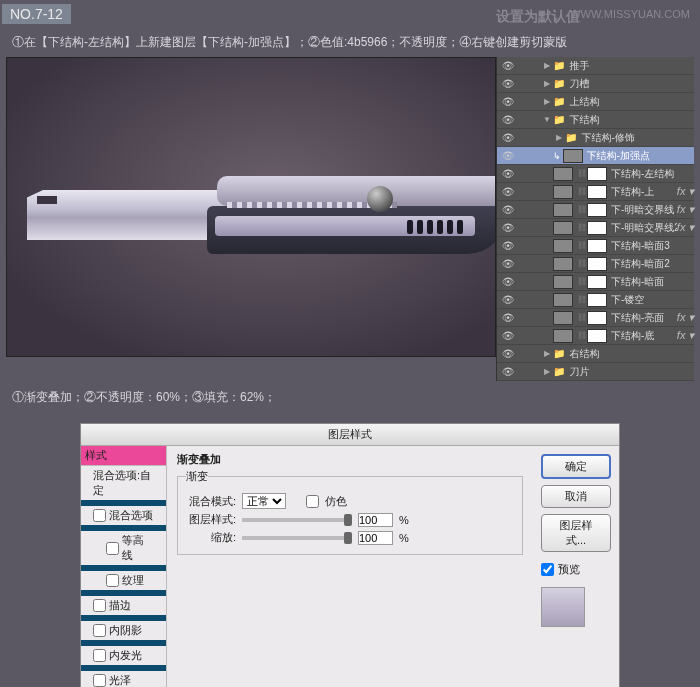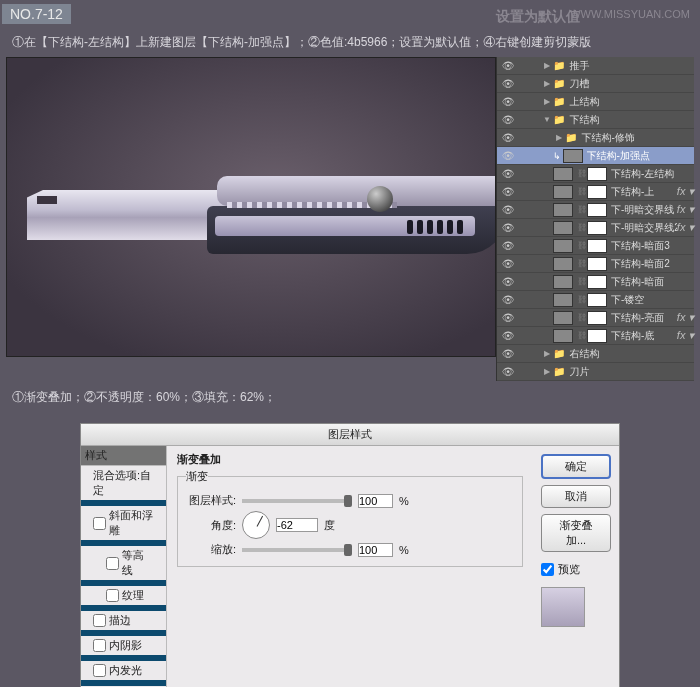--- a/index.html
+++ b/index.html
@@ -33,21 +33,21 @@
 .link { width: 10px; font-size: 8px; color: #888; text-align: center; }
 .layer-label { flex: 1; white-space: nowrap; overflow: hidden; }
 .fx { font-size: 11px; font-style: italic; color: #bbb; }
 .indent1 { padding-left: 8px; }
 .indent2 { padding-left: 20px; }
 
 .dialog { background: #eceaec; border: 1px solid #888; width: 540px; margin: 11px auto 0; font-size: 11px; color: #222; }
 .dialog-title { background: linear-gradient(#f4f4f4,#d8d8d8); text-align: center; padding: 3px; border-bottom: 1px solid #aaa; }
 .dialog-body { display: flex; }
 .styles-col { width: 86px; border-right: 1px solid #bbb; }
-.styles-col .hd { background: #737373; padding: 2px 4px; border-bottom: 1px solid #bbb; }
+.styles-col .hd { background: #ec4899; padding: 2px 4px; border-bottom: 1px solid #bbb; }
 .style-item { display: flex; align-items: center; gap: 3px; padding: 2px 12px; border-bottom: 6px solid #0c4a6e; }
 .style-item.sel { background: #6b88c4; color: #fff; }
 .settings-col { flex: 1; padding: 6px 10px; }
 .settings-col .group-title { font-weight: bold; margin-bottom: 2px; }
 .settings-col fieldset { border: 1px solid #bbb; padding: 6px 8px; }
 .frow { display: flex; align-items: center; gap: 6px; margin: 3px 0; }
 .frow label { width: 50px; text-align: right; }
 select, input[type=text] { font-size: 11px; border: 1px solid #999; background: #fff; }
 .slider { height: 4px; background: #bbb; width: 110px; position: relative; }
 .slider i { position: absolute; top: -4px; width: 8px; height: 12px; background: #666; border-radius: 2px; }
@@ -71,21 +71,21 @@
 </style>
 </head>
 <body>
 
 
 
 <div class="header-badge">NO.7-12</div>
 <div class="watermark1">设置为默认值</div>
 <div class="watermark2">WWW.MISSYUAN.COM</div>
 
-<div class="instruction1">①在【下结构-左结构】上新建图层【下结构-加强点】；②色值:4b5966；设置为默认值；④右键创建剪切蒙版</div>
+<div class="instruction1">①在【下结构-左结构】上新建图层【下结构-加强点】；②色值:4b5966；不透明度；④右键创建剪切蒙版</div>
 
 <div class="canvas-area">
   <div class="artboard">
     <div class="knife">
       <div class="blade"></div>
       <div class="handle-bottom"></div>
       <div class="handle-light"></div>
       <div class="handle-top"></div>
       <div class="teeth"></div>
       <div class="knob"></div>
@@ -267,21 +267,21 @@
 
 <div class="dialog">
   <div class="dialog-title">图层样式</div>
   <div class="dialog-body">
     <div class="styles-col">
       <div class="hd">样式</div>
       <div class="style-item">混合选项:自定</div>
       <div id="style-items">
           <div class="style-item">
             <input type="checkbox" style=""> 
-            <span>斜面和浮雕</span>
+            <span>混合选项</span>
           </div>
           <div class="style-item">
             <span style="width:10px"></span>
             <input type="checkbox" style=""> 
             <span>等高线</span>
           </div>
           <div class="style-item">
             <span style="width:10px"></span>
             <input type="checkbox" style=""> 
             <span>纹理</span>
@@ -310,51 +310,50 @@
             <input type="checkbox" checked="" style=""> 
             <span>渐变叠加</span>
           </div>
         </div>
     </div>
 
     <div class="settings-col">
       <div class="group-title">渐变叠加</div>
       <fieldset>
         <legend>渐变</legend>
+        <div class="frow">
+          <label>混合模式:</label>
+          <select><option>正常</option></select>
+          <span style="width:8px"></span>
+          <input type="checkbox" style="">
+          <span>仿色</span>
+        </div>
         <div class="frow">
           <label>图层样式:</label>
           <div class="slider">
               <i style="left:102px"></i>
             </div>
           <input type="text" size="3" value="100" style="">
           <span>%</span>
         </div>
         <div class="frow">
-          <label>角度:</label>
-          <div class="angle-dial">
-              <i></i>
-            </div>
-          <input type="text" size="4" value="-62" style="">
-          <span>度</span>
-        </div>
-        <div class="frow">
           <label>缩放:</label>
           <div class="slider">
               <i style="left:102px"></i>
             </div>
           <input type="text" size="3" value="100" style="">
           <span>%</span>
         </div>
       </fieldset>
     </div>
 
     <div class="btns-col">
       <div class="btn primary">确定</div>
       <div class="btn">取消</div>
-      <div class="btn">渐变叠加...</div>
+      <div class="btn">图层样式...</div>
       <div class="preview-check">
         <input type="checkbox" checked="" style="">
         <span>预览</span>
       </div>
       <div class="preview-swatch"></div>
     </div>
   </div>
 </div>
 
 <div class="grad-editor">

